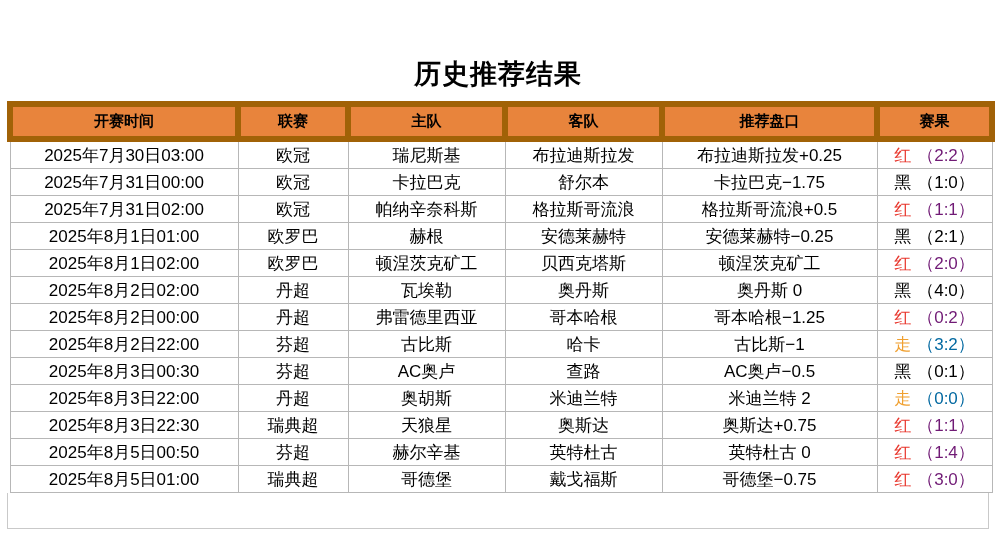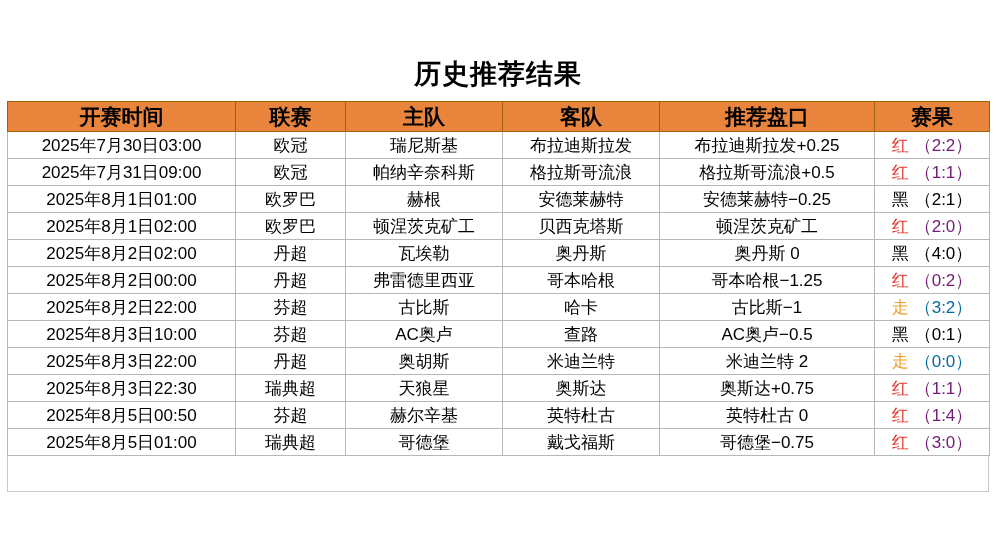--- a/index.html
+++ b/index.html
@@ -42,24 +42,24 @@
     vertical-align: middle;
     font-size: 17px;
     height: 26px;
     padding: 0;
     white-space: nowrap;
     overflow: hidden;
   }
   table.results th {
     background: #e8843c;
     font-weight: bold;
-    font-size: 21px;
+    font-size: 15px;
     height: 29px;
     color: #000000;
-    border: 1px solid #a16207;
+    border: 6px solid #a16207;
   }
   col.c-time  { width: 228px; }
   col.c-league{ width: 110px; }
   col.c-home  { width: 157px; }
   col.c-away  { width: 157px; }
   col.c-rec   { width: 215px; }
   col.c-res   { width: 115px; }
 
   td.time { font-size: 17px; }
   td.res .mark-hei { color: #000000; }
@@ -119,21 +119,34 @@
           <td class="away">布拉迪斯拉发</td>
           <td class="rec">布拉迪斯拉发+0.25</td>
           <td class="res">
             <div class="res-inner">
               <span class="mark-hong">红</span>
               <span class="score-hong">（2:2）</span>
             </div>
           </td>
         </tr>
         <tr>
-          <td class="time">2025年7月31日09:00</td>
+          <td class="time">2025年7月31日00:00</td>
+          <td class="league">欧冠</td>
+          <td class="home">卡拉巴克</td>
+          <td class="away">舒尔本</td>
+          <td class="rec">卡拉巴克−1.75</td>
+          <td class="res">
+            <div class="res-inner">
+              <span class="mark-hei">黑</span>
+              <span class="score">（1:0）</span>
+            </div>
+          </td>
+        </tr>
+        <tr>
+          <td class="time">2025年7月31日02:00</td>
           <td class="league">欧冠</td>
           <td class="home">帕纳辛奈科斯</td>
           <td class="away">格拉斯哥流浪</td>
           <td class="rec">格拉斯哥流浪+0.5</td>
           <td class="res">
             <div class="res-inner">
               <span class="mark-hong">红</span>
               <span class="score-hong">（1:1）</span>
             </div>
           </td>
@@ -197,21 +210,21 @@
           <td class="away">哈卡</td>
           <td class="rec">古比斯−1</td>
           <td class="res">
             <div class="res-inner">
               <span class="mark-zou">走</span>
               <span class="score-zou">（3:2）</span>
             </div>
           </td>
         </tr>
         <tr>
-          <td class="time">2025年8月3日10:00</td>
+          <td class="time">2025年8月3日00:30</td>
           <td class="league">芬超</td>
           <td class="home">AC奥卢</td>
           <td class="away">查路</td>
           <td class="rec">AC奥卢−0.5</td>
           <td class="res">
             <div class="res-inner">
               <span class="mark-hei">黑</span>
               <span class="score">（0:1）</span>
             </div>
           </td>

